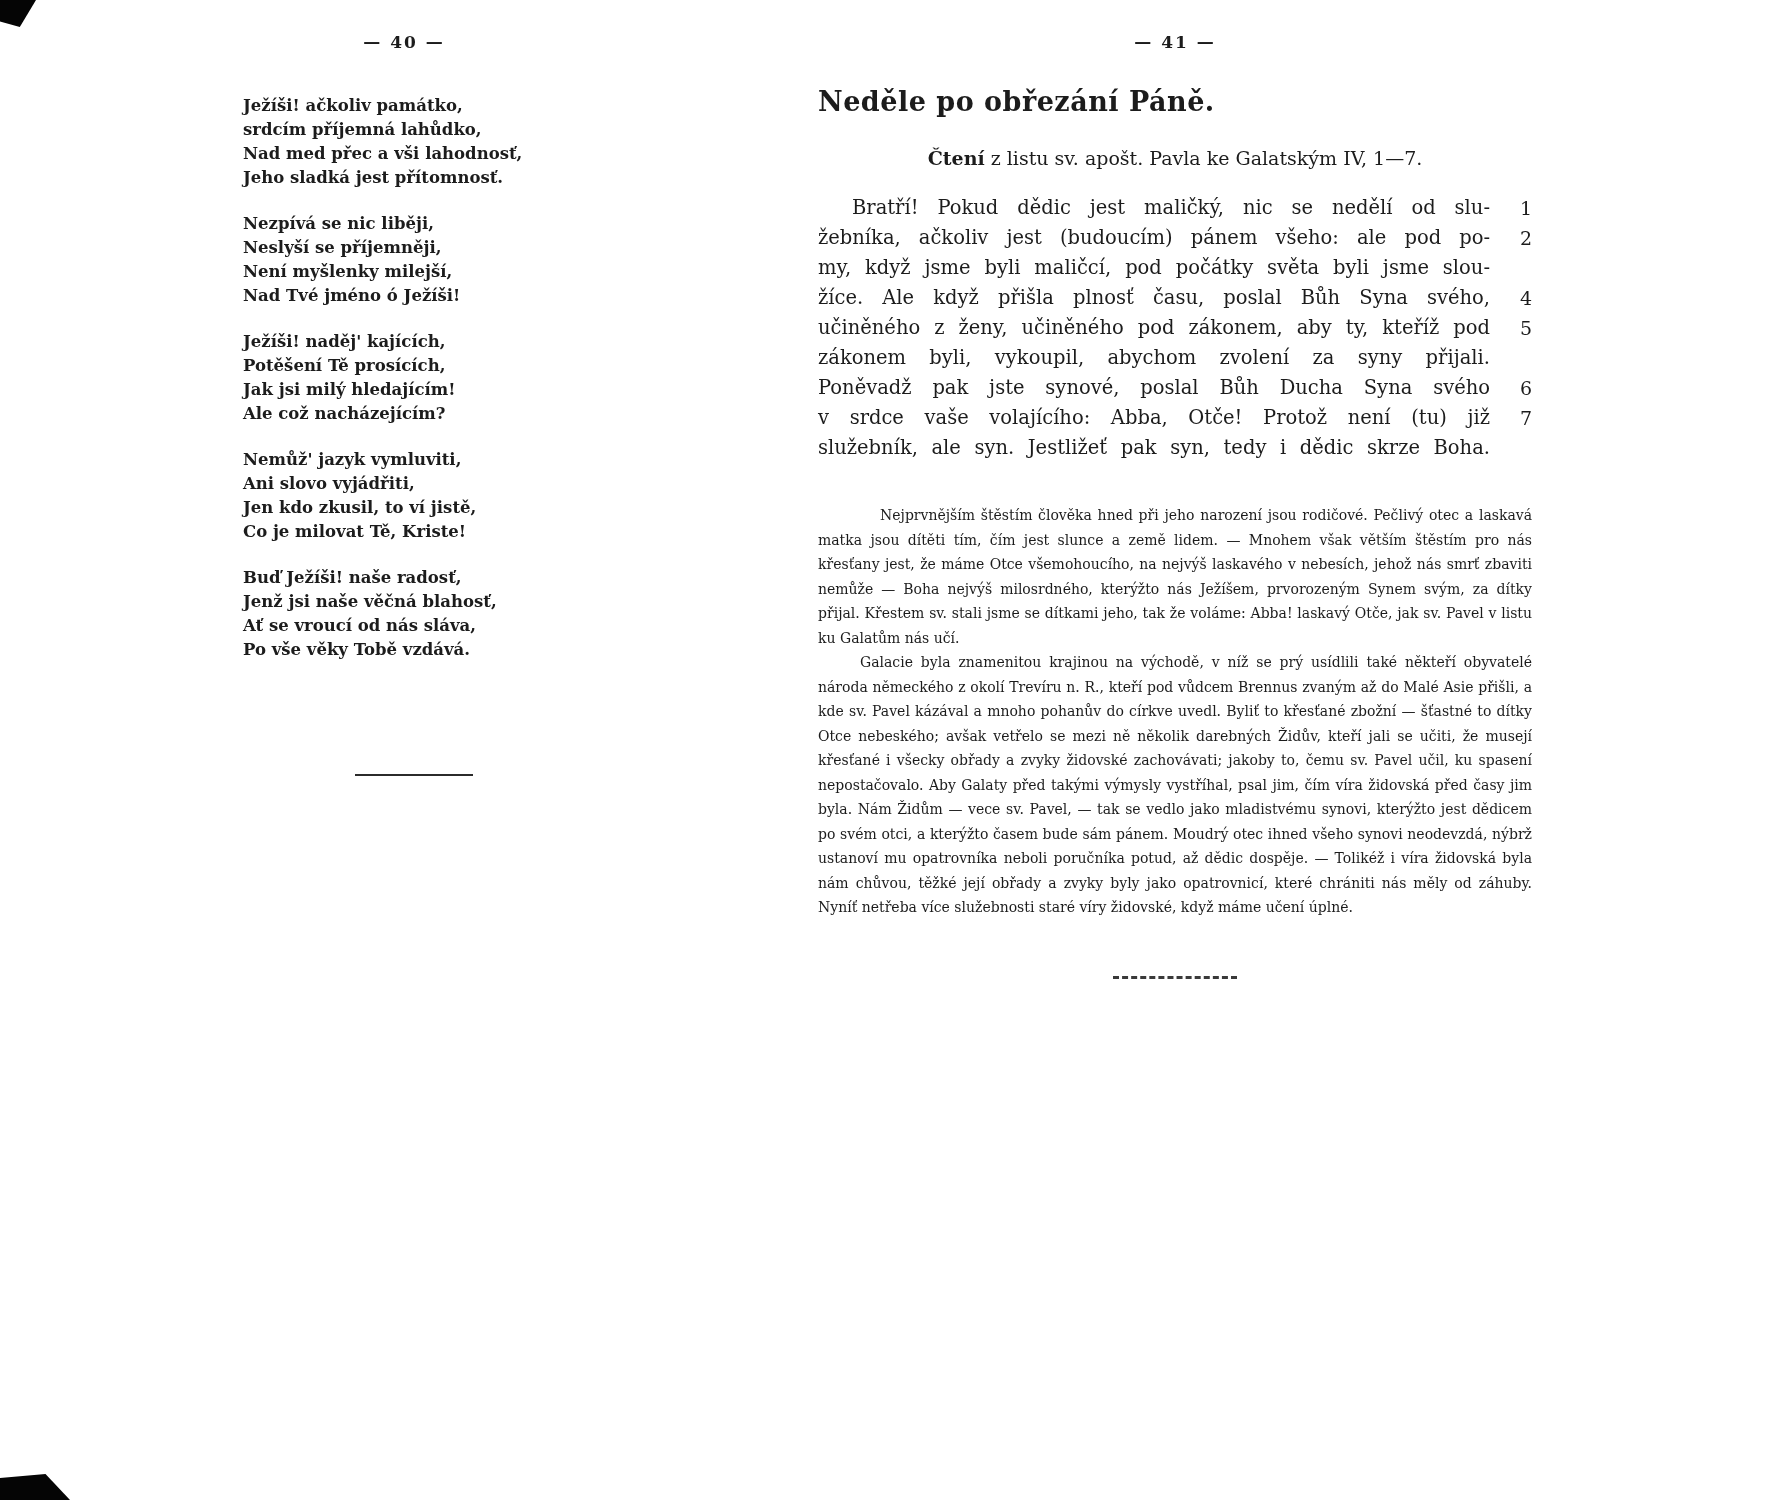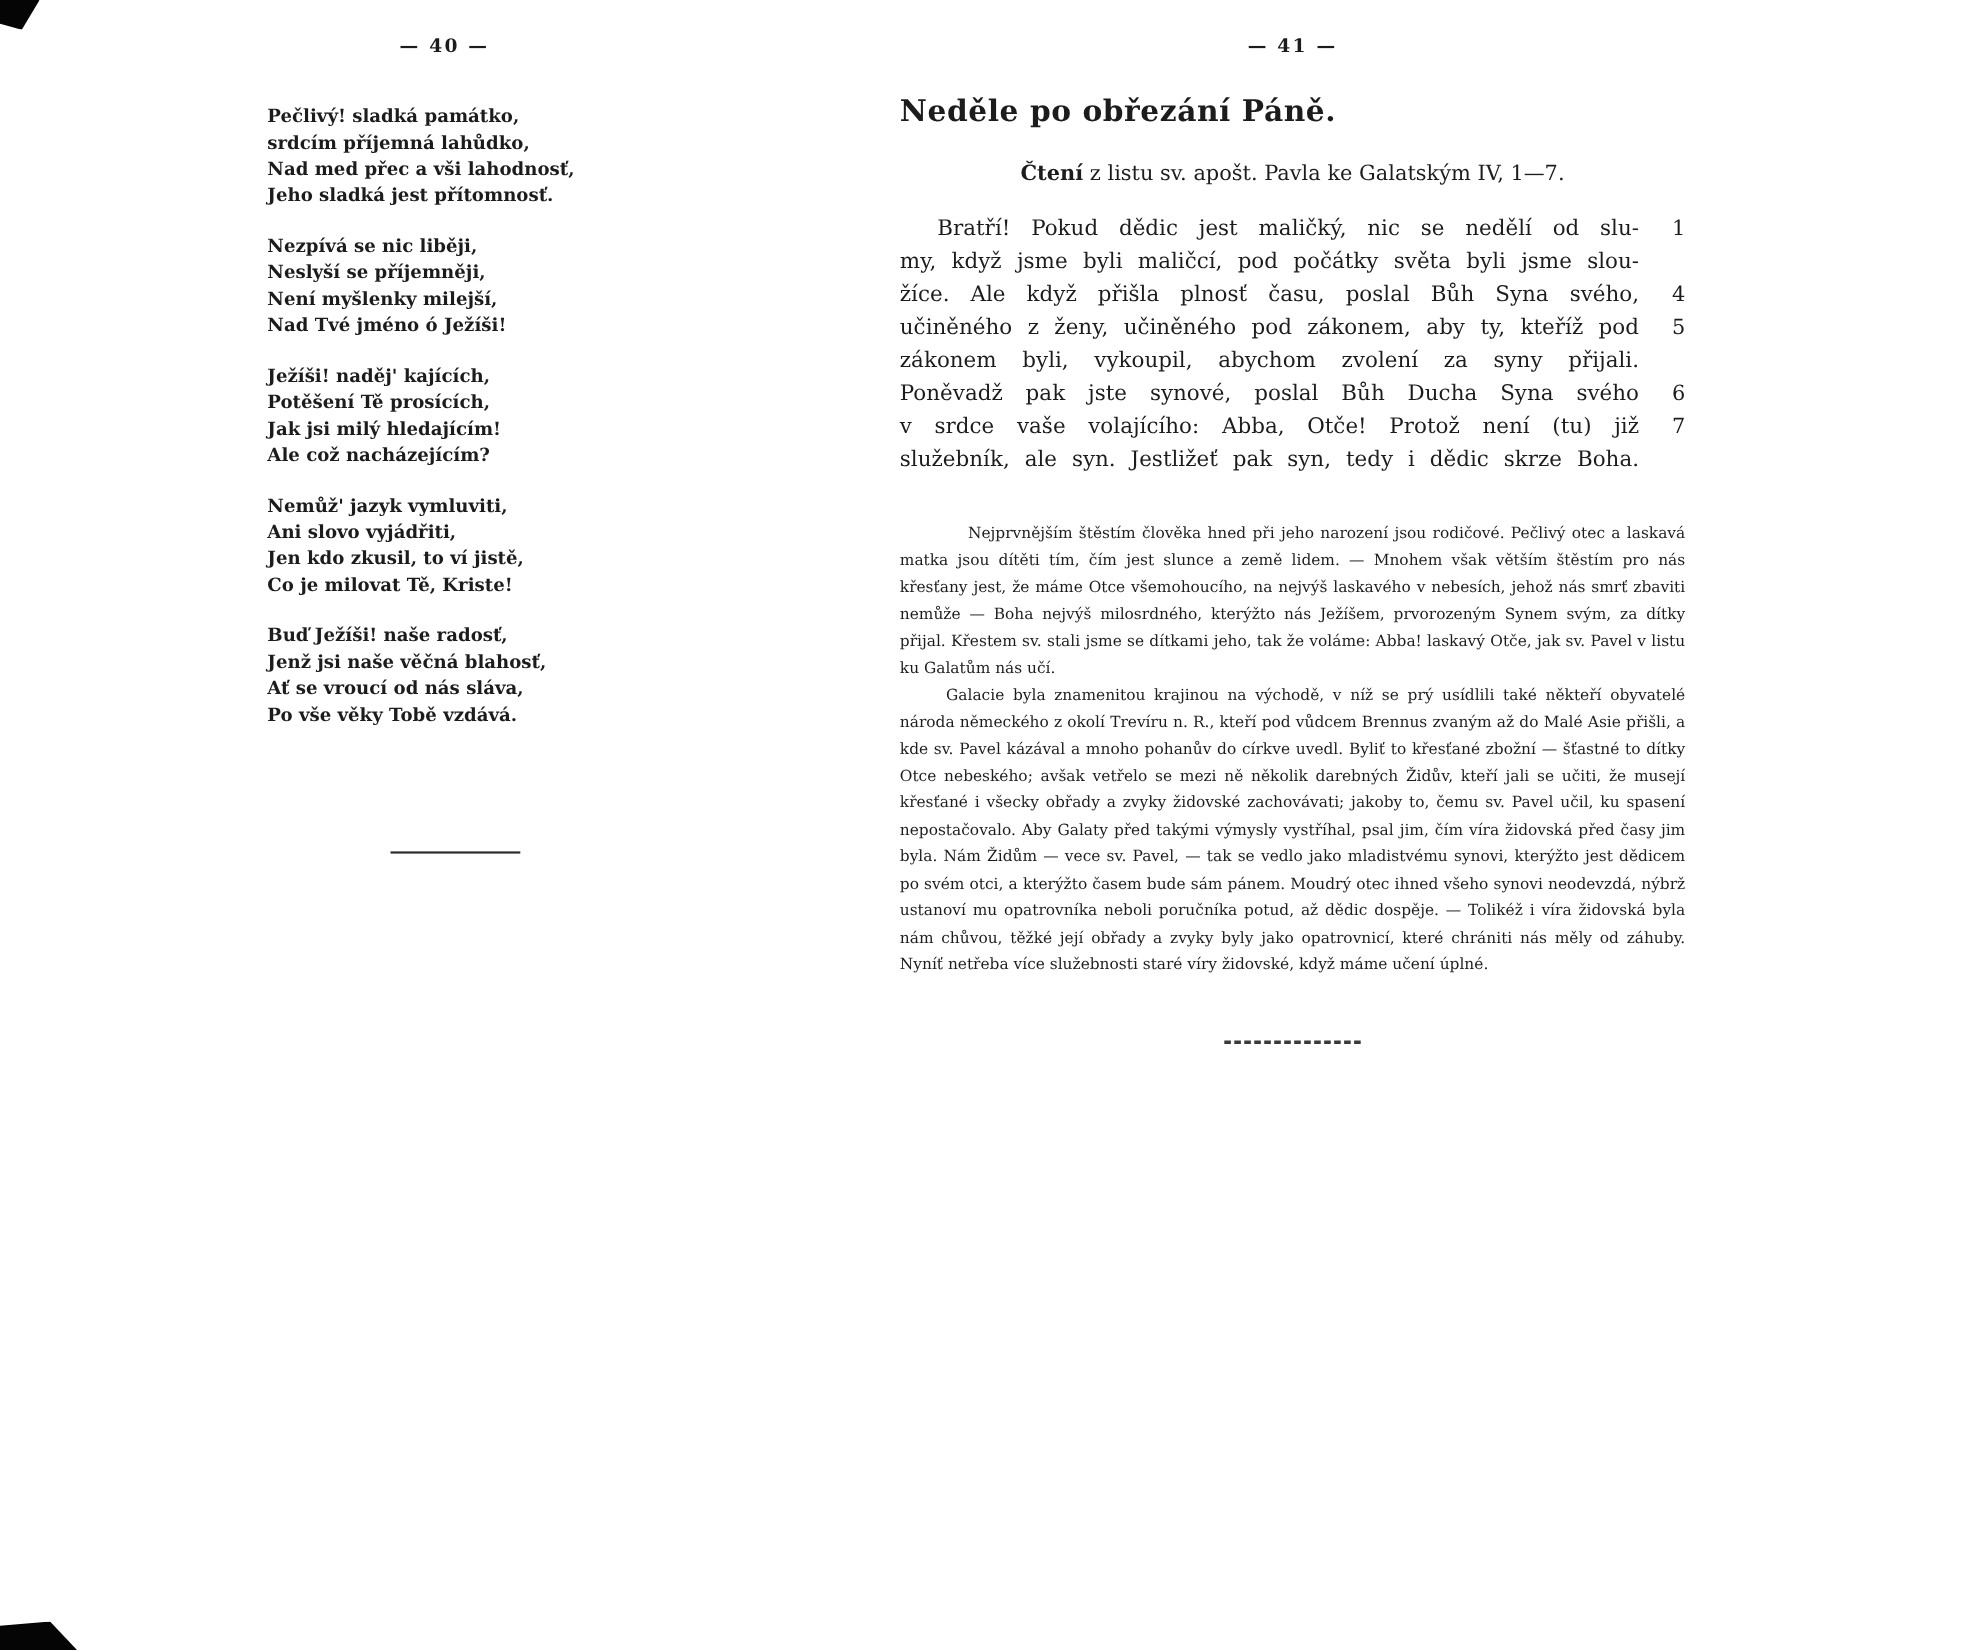--- a/index.html
+++ b/index.html
@@ -118,21 +118,21 @@
 <div>
 
   <div class="artifact-tl"></div>
   <div class="artifact-bl"></div>
 
   <div class="left-content">
     <div class="pagenum">— 40 —</div>
 
     <div class="poem">
       <div class="stanza">
-        <div class="pline">Pečlivý! sladká památko,</div>
+        <div class="pline">Ježíši! ačkoliv památko,</div>
         <div class="pline">srdcím příjemná lahůdko,</div>
         <div class="pline">Nad med přec a vši lahodnosť,</div>
         <div class="pline">Jeho sladká jest přítomnosť.</div>
       </div>
       <div class="stanza">
         <div class="pline">Nezpívá se nic liběji,</div>
         <div class="pline">Neslyší se příjemněji,</div>
         <div class="pline">Není myšlenky milejší,</div>
         <div class="pline">Nad Tvé jméno ó Ježíši!</div>
       </div>
@@ -167,20 +167,24 @@
     <div class="subtitle">
       <span class="lead">Čtení</span><span> z listu sv. apošt. Pavla ke Galatským IV, 1—7.</span>
     </div>
 
     <div class="scripture">
       <div class="srow">
         <div class="stext">Bratří! Pokud dědic jest maličký, nic se nedělí od slu-</div>
         <div class="snum">1</div>
       </div>
       <div class="srow">
+        <div class="stext">žebníka, ačkoliv jest (budoucím) pánem všeho: ale pod po-</div>
+        <div class="snum">2</div>
+      </div>
+      <div class="srow">
         <div class="stext">my, když jsme byli maličcí, pod počátky světa byli jsme slou-</div>
         <div class="snum"></div>
       </div>
       <div class="srow">
         <div class="stext">žíce. Ale když přišla plnosť času, poslal Bůh Syna svého,</div>
         <div class="snum">4</div>
       </div>
       <div class="srow">
         <div class="stext">učiněného z ženy, učiněného pod zákonem, aby ty, kteříž pod</div>
         <div class="snum">5</div>

